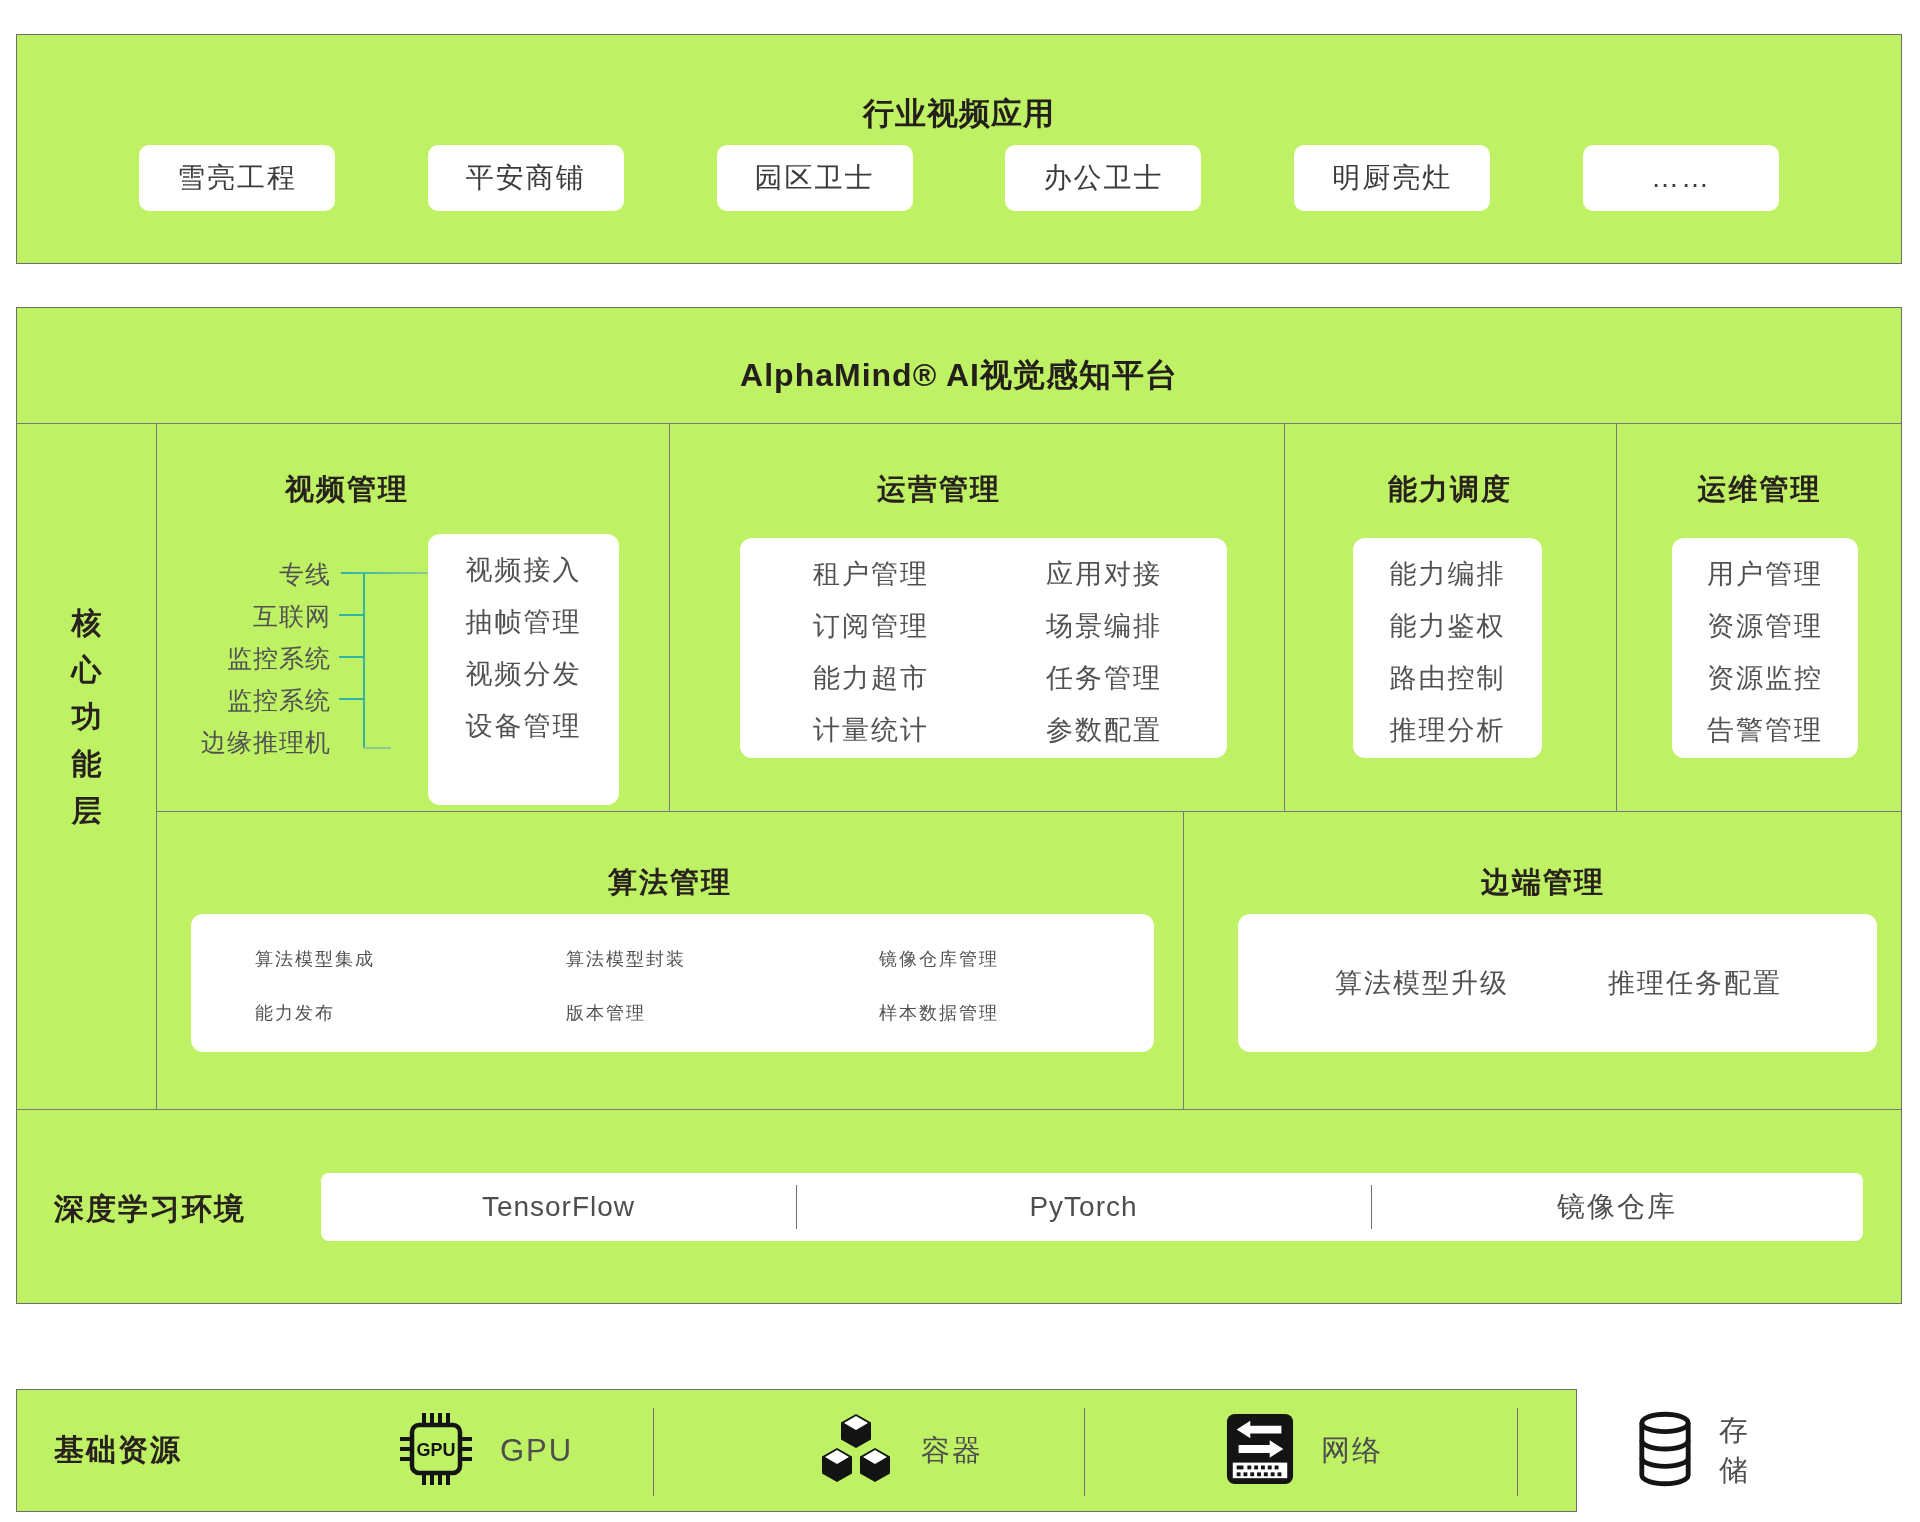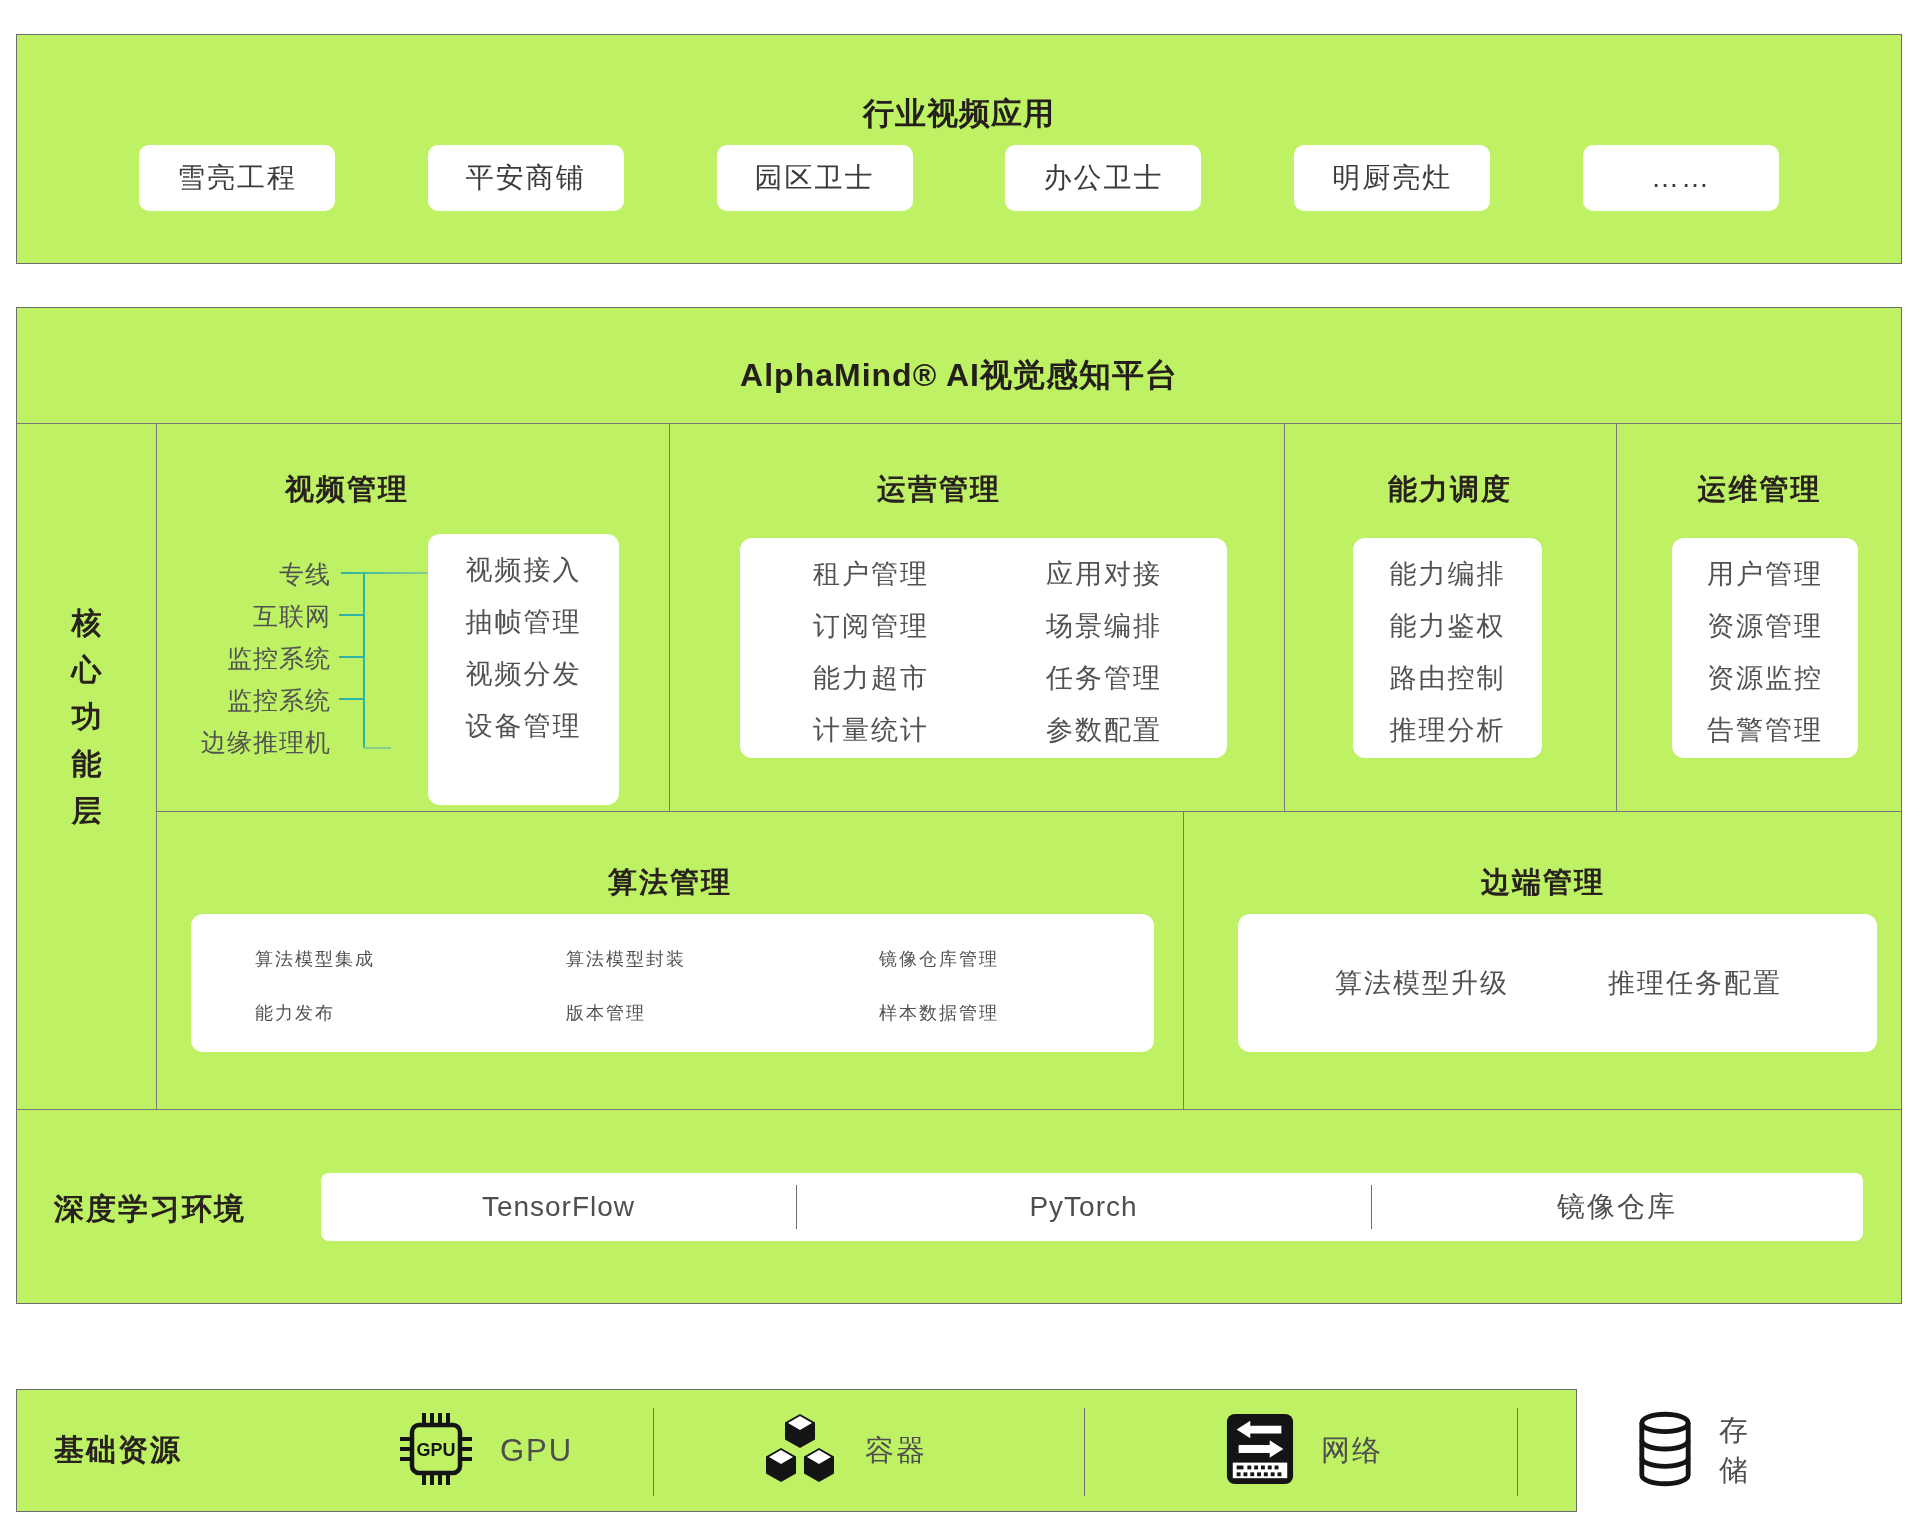--- a/index.html
+++ b/index.html
@@ -186,21 +186,21 @@
               <line x1="62" y1="48" x2="74" y2="48"></line>
             <rect x="14" y="14" width="48" height="48" rx="7" stroke-width="4.5"></rect>
           </g>
           <text x="38" y="45" text-anchor="middle" font-size="18" font-weight="bold" fill="#141414" font-family="Liberation Sans, sans-serif">GPU</text>
         </svg>
       </span>
       <span class="res-label" style="font-size:31px;">GPU</span>
     </div>
     <div class="res-div" style="left:636px;"></div>
 
-    <div class="res-group" style="left:744px;">
+    <div class="res-group" style="left:800px;">
       <span>
         <svg width="78" height="78" viewBox="0 0 78 78">
           <g>
             <polygon points="39,4 54,12.5 54,29.5 39,38 24,29.5 24,12.5" fill="#141414"></polygon>
             <polygon points="39,6 51,13 39,20 27,13" fill="#ffffff"></polygon>
             <polygon points="20,38 35,46.5 35,63.5 20,72 5,63.5 5,46.5" fill="#141414"></polygon>
             <polygon points="20,40 32,47 20,54 8,47" fill="#ffffff"></polygon>
             <polygon points="58,38 73,46.5 73,63.5 58,72 43,63.5 43,46.5" fill="#141414"></polygon>
             <polygon points="58,40 70,47 58,54 46,47" fill="#ffffff"></polygon>
           </g>

